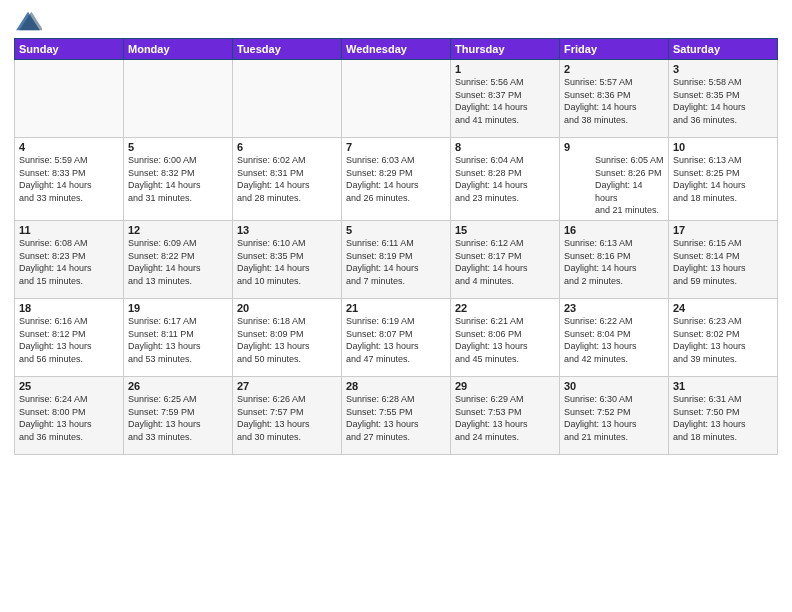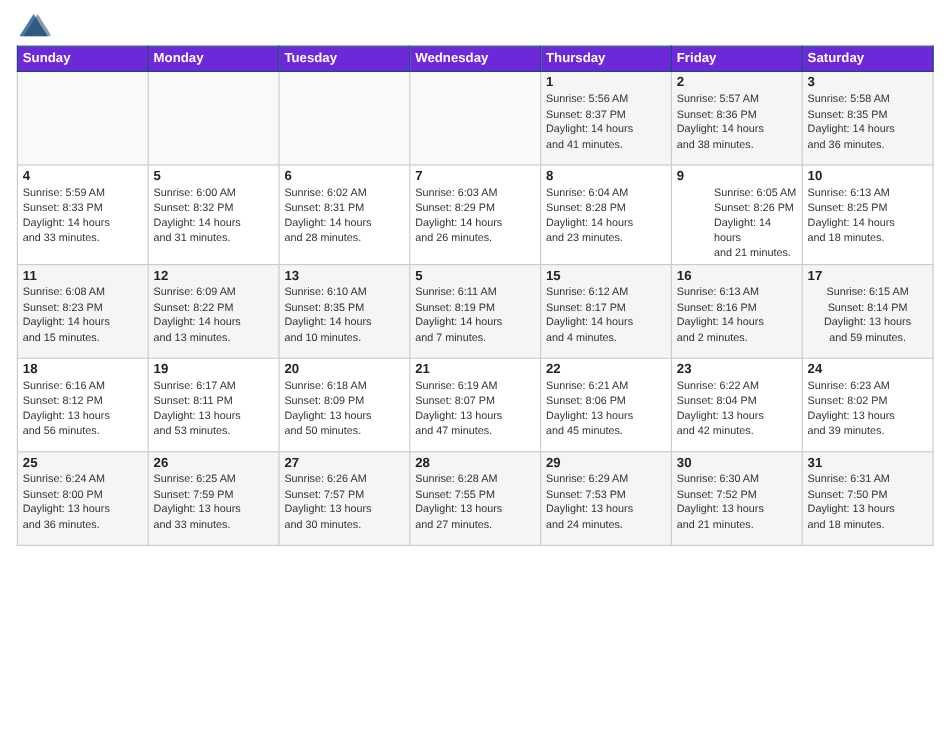--- a/index.html
+++ b/index.html
@@ -237,21 +237,21 @@
           </td>
           <td>
             <span class="day-number">16</span>
             <div class="day-info" style="white-space: pre-line;">Sunrise: 6:13 AM
 Sunset: 8:16 PM
 Daylight: 14 hours
 and 2 minutes.</div>
           </td>
           <td>
             <span class="day-number">17</span>
-            <div class="day-info" style="white-space: pre-line; text-align: center;">Sunrise: 6:15 AM
+            <div class="day-info" style="white-space: pre-line;">Sunrise: 6:15 AM
 Sunset: 8:14 PM
 Daylight: 13 hours
 and 59 minutes.</div>
           </td>
         </tr>
         <tr>
           <td>
             <span class="day-number">18</span>
             <div class="day-info" style="white-space: pre-line;">Sunrise: 6:16 AM
 Sunset: 8:12 PM

